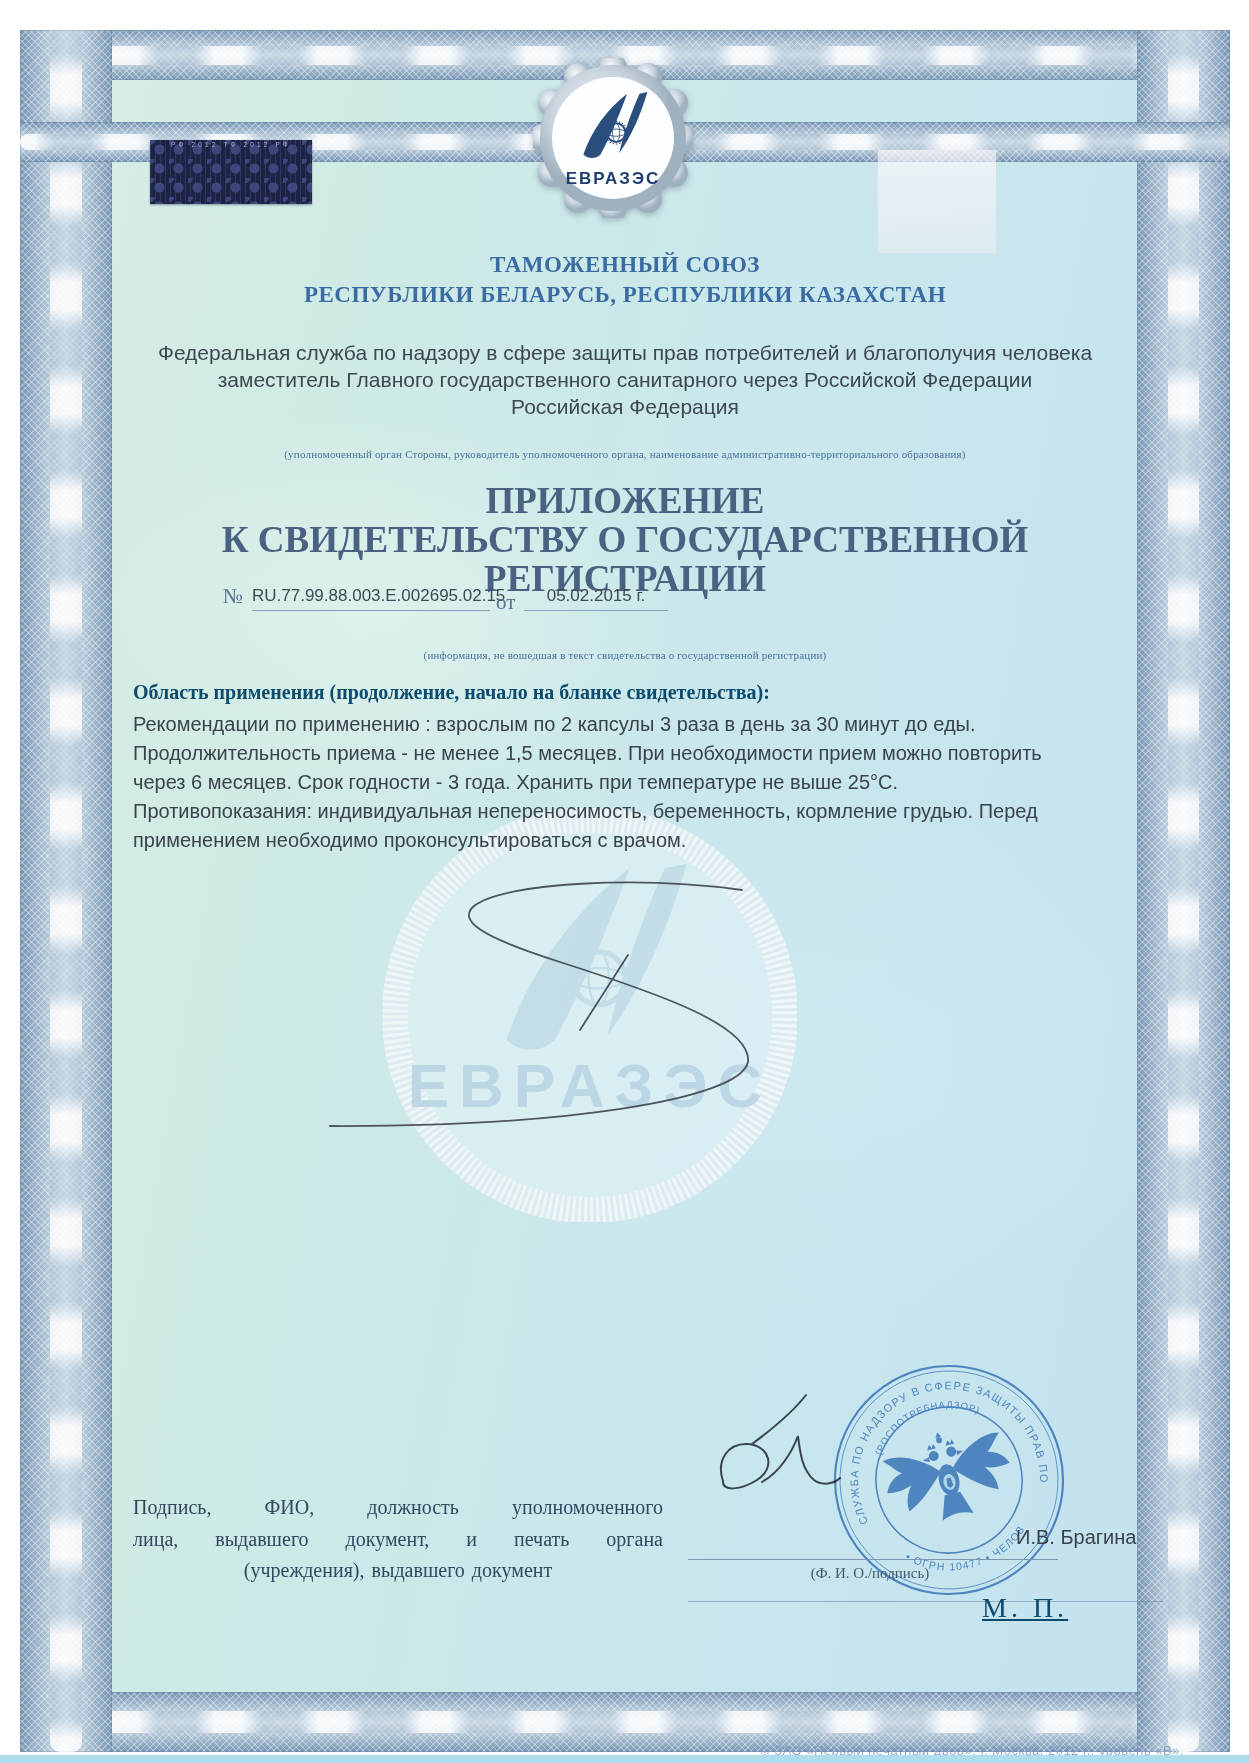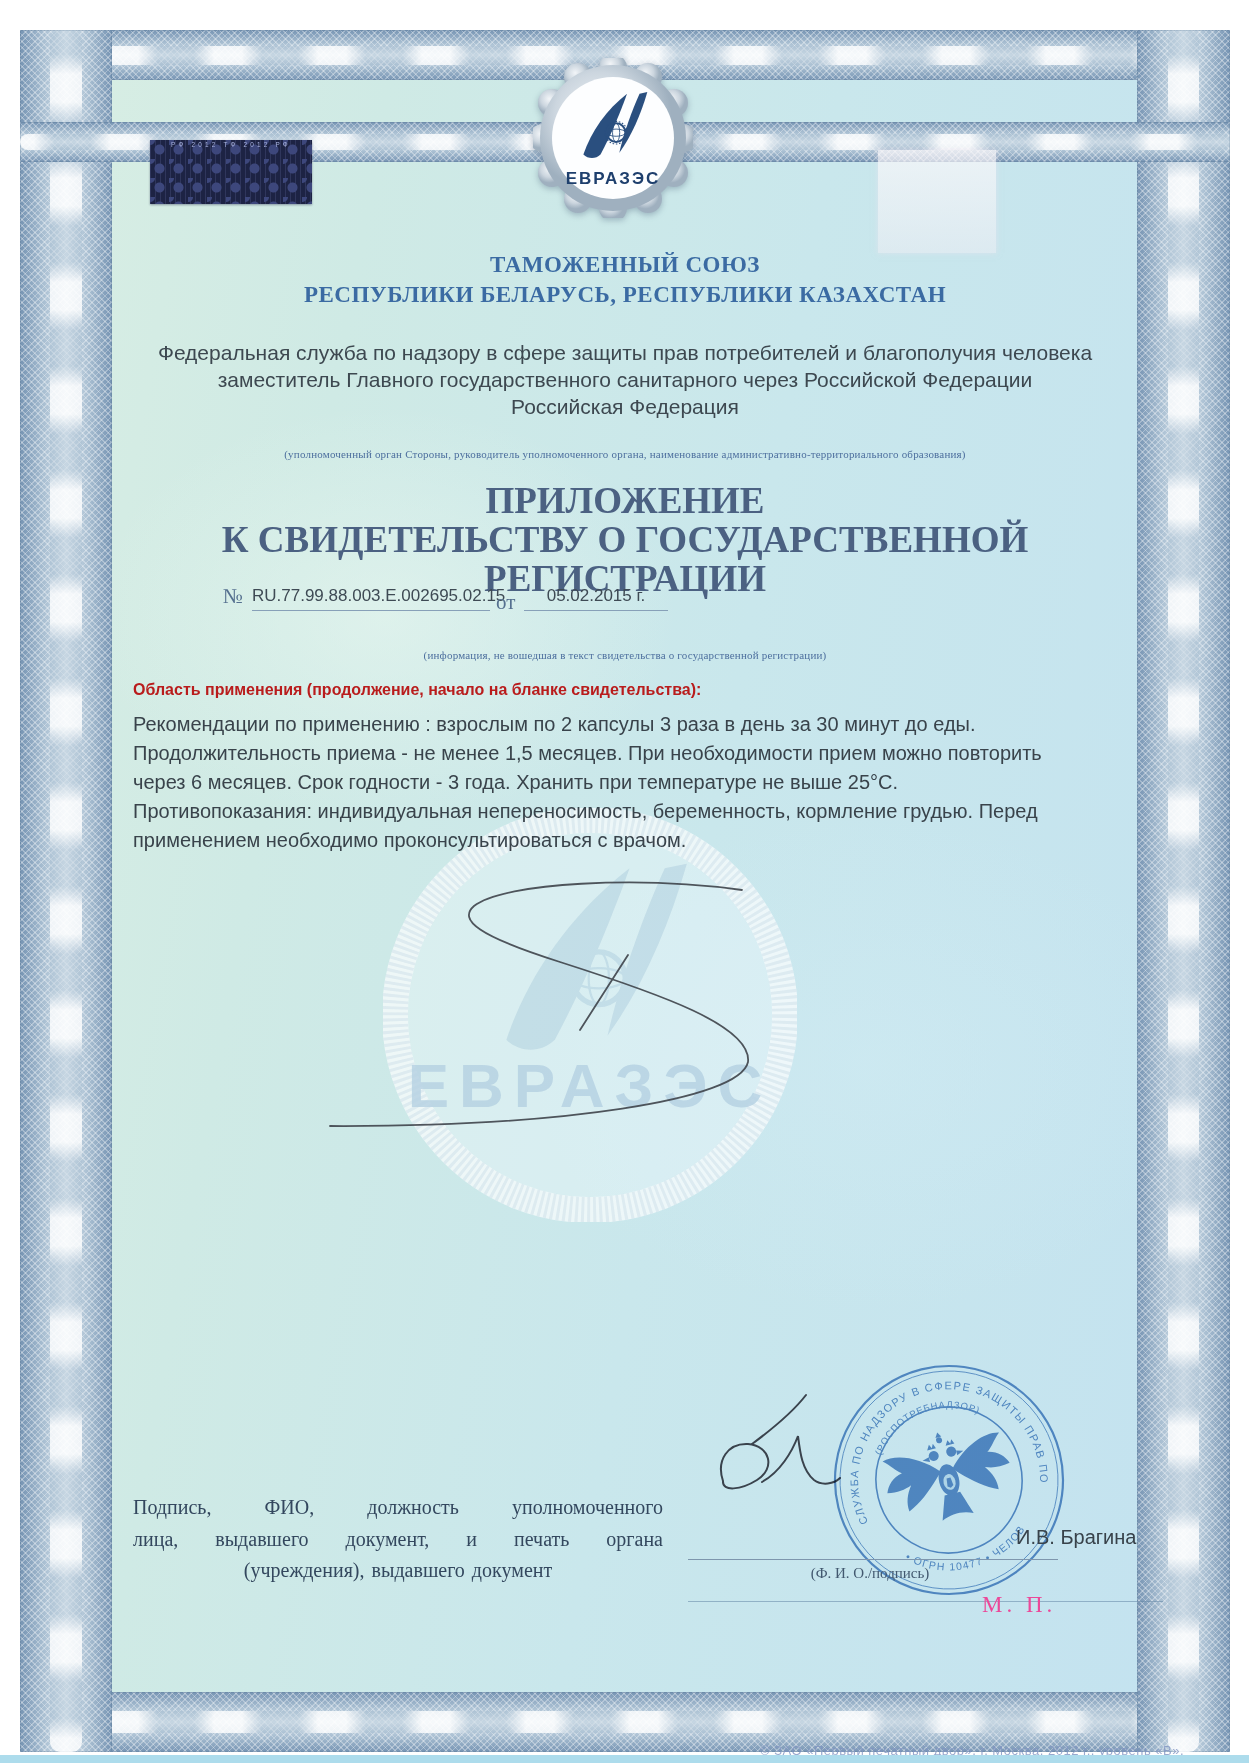--- a/index.html
+++ b/index.html
@@ -52,40 +52,40 @@
   .small-caption{font-family:"Liberation Serif",serif;font-size:11px;color:#4d6f9e;letter-spacing:.2px;}
   .authority-caption{top:448px;}
   .doc-title{top:481px;font-family:"Liberation Serif",serif;font-weight:bold;font-size:37px;
       line-height:39px;color:#4b6182;}
   
   .reg-label{position:absolute;font-family:"Liberation Serif",serif;font-size:21px;color:#55708f;}
   .reg-value{position:absolute;font-size:17px;color:#3e4a54;text-align:center;}
   .reg-underline{position:absolute;border-bottom:1.5px solid #87a0b8;height:0;}
   .info-caption{top:649px;}
   
-  .body-heading{position:absolute;left:133px;top:681px;width:990px;font-size:16px;font-weight:bold;color:#b91c1c;}
+  .body-heading{position:absolute;left:133px;top:681px;width:990px;font-size:20px;font-weight:bold;color:#0c4a6e;font-family:Liberation Serif, serif;}
   .body-text{position:absolute;left:133px;top:710px;width:990px;font-size:20px;line-height:29px;color:#39434b;}
   
   .watermark{position:absolute;left:383px;top:808px;width:414px;height:414px;opacity:.9;}
   
   .ink-layer{position:absolute;left:0;top:0;width:1249px;height:1763px;pointer-events:none;}
   
   .sig-caption{position:absolute;left:133px;top:1492px;width:530px;
       font-family:"Liberation Serif",serif;font-size:20px;line-height:31.5px;color:#33475e;}
   .sig-caption .jline{text-align:justify;text-align-last:justify;}
   .sig-caption .lline{text-align:center;word-spacing:2px;}
   .stamp{position:absolute;left:830px;top:1361px;width:238px;height:238px;opacity:.88;
       mix-blend-mode:multiply;transform:rotate(-14deg);}
   .signer-name{position:absolute;left:1016px;top:1526px;font-size:20px;color:#38424a;}
   .sig-line{position:absolute;left:688px;top:1559px;width:370px;border-bottom:1px solid #7e96ad;height:0;}
   .fio-caption{position:absolute;left:770px;top:1565px;width:200px;text-align:center;
       font-family:"Liberation Serif",serif;font-size:15px;color:#42586f;}
   .mp-line{position:absolute;left:688px;top:1601px;width:475px;border-bottom:1px solid rgba(100,135,165,.55);height:0;}
   .seal-mark{position:absolute;left:982px;top:1592px;font-family:"Liberation Serif",serif;
-      font-size:23px;color:#ec4899;letter-spacing:4px;}
+      font-size:28px;color:#0c4a6e;letter-spacing:4px;text-decoration:underline;}
   .footer-imprint{position:absolute;left:760px;top:1743px;font-size:13px;color:#8094c2;
       letter-spacing:.5px;opacity:.8;filter:blur(.3px);white-space:nowrap;}
   .scan-edge{position:absolute;left:0;top:1755px;width:1249px;height:8px;background:#addcec;}
 </style>
 </head>
 <body>
 
 <div class="page">
 
   <div class="paper"></div>

